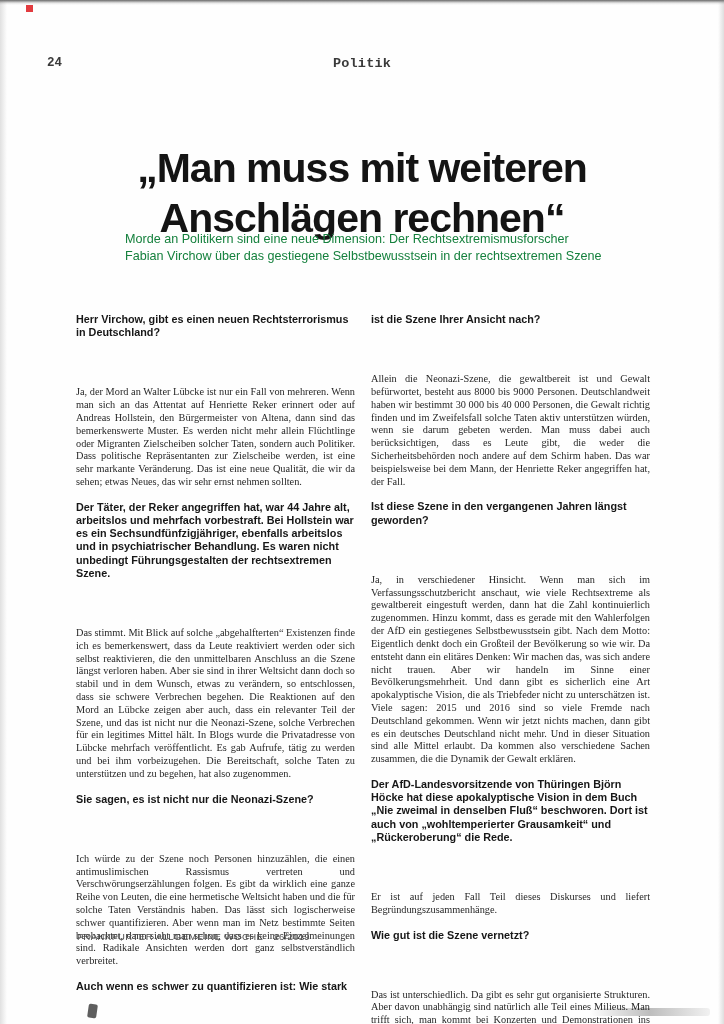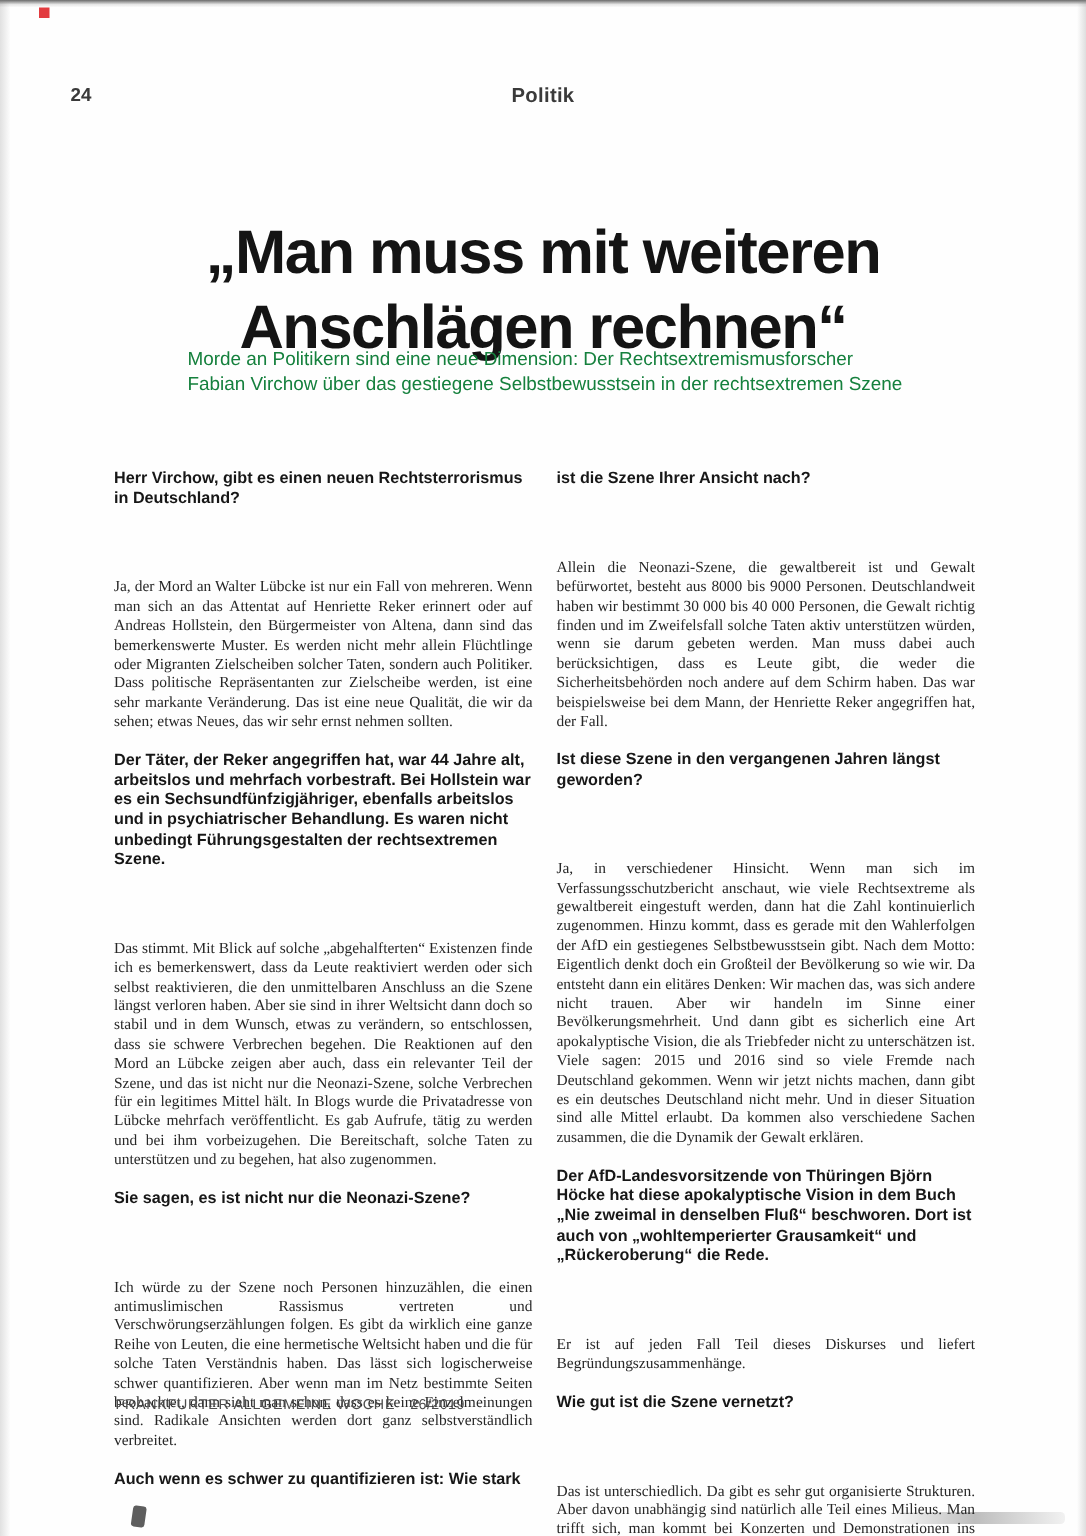--- a/index.html
+++ b/index.html
@@ -18,21 +18,21 @@
     background:linear-gradient(to left, rgba(140,140,140,.28), rgba(255,255,255,0)); }
   .mark-red { position:absolute; top:5px; left:26px; width:7px; height:7px; background:#e23b3f; }
   .smudge-bl { position:absolute; left:88px; top:1004px; width:9px; height:14px;
     background:rgba(40,40,40,.75); border-radius:2px; transform:rotate(8deg); }
   .streak-br { position:absolute; left:590px; top:1008px; width:120px; height:8px;
     background:linear-gradient(to right, rgba(130,130,130,.0), rgba(110,110,110,.45), rgba(130,130,130,.1));
     border-radius:3px; }
 
   
   .hdr { position:absolute; top:56px; left:0; width:100%; height:20px;
-    font-family:Liberation Sans, sans-serif; font-weight:bold; color:#3a3a3a; }
+    font-family:Liberation Mono, monospace; font-weight:bold; color:#3a3a3a; }
   .page-num { position:absolute; left:47px; top:0; font-size:12.5px; }
   .section { position:absolute; left:0; width:100%; text-align:center; top:0; font-size:13.5px; letter-spacing:.2px; }
 
   
   .headline { position:absolute; top:117px; left:0; width:100%;
     text-align:center; white-space:pre-line;
     font-family:"Liberation Sans", sans-serif; font-weight:bold;
     font-size:41px; line-height:1.2; letter-spacing:-1px; color:#141414; }
 
   

